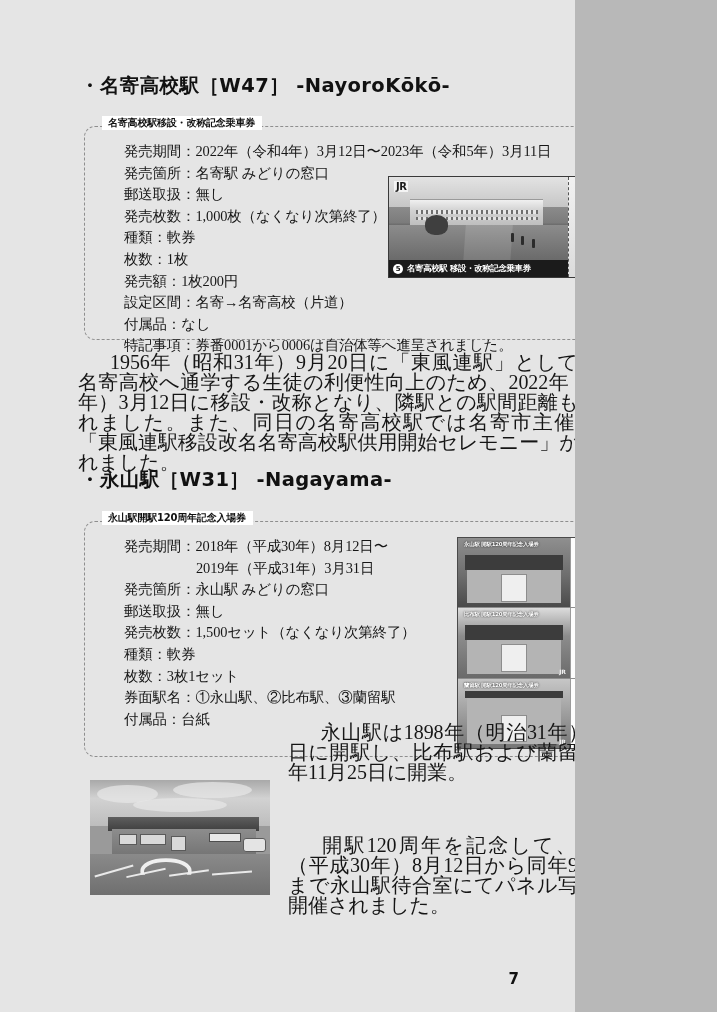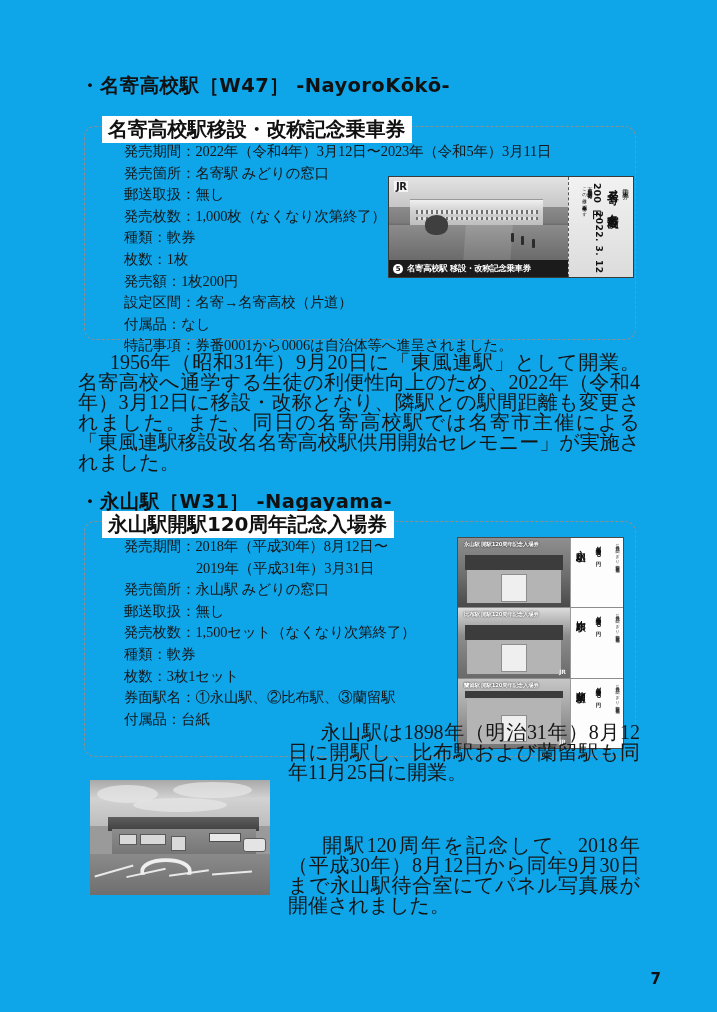--- a/index.html
+++ b/index.html
@@ -2,23 +2,23 @@
 <html><head>
 <meta charset="utf-8">
 <style>
   html, body {
     margin: 0;
     padding: 0;
     background: #b8b8b8;
   }
   #page {
     position: relative;
-    width: 717px;
+    width: 575px;
     height: 1012px;
-    background: #0ea5e9;
+    background: #e5e5e5;
     overflow: hidden;
     font-family: "Liberation Serif", "DejaVu Serif", serif;
     color: #121212;
   }
 
   
   .section-heading {
     position: absolute;
     font-family: "DejaVu Sans", "Liberation Sans", sans-serif;
     font-size: 19.5px;
@@ -36,21 +36,21 @@
     box-sizing: border-box;
     background: transparent;
   }
   .info-box .box-title {
     position: absolute;
     top: -11px;
     left: 17px;
     background: #ffffff;
     padding: 0 7px 0 6px;
     font-family: "DejaVu Sans", "Liberation Sans", sans-serif;
-    font-size: 20px;
+    font-size: 10px;
     font-weight: 700;
     color: #111;
     white-space: nowrap;
     letter-spacing: -0.2px;
   }
   .spec-list {
     position: absolute;
     left: 23px;
     top: 14px;
     font-size: 14.4px;
@@ -269,21 +269,21 @@
         <div class="t1-stub-col stub-note">この券は記念乗車券です</div>
         <div class="t1-stub-col stub-date">2022. 3. 12</div>
       </div>
     </div>
   </div>
 
   <div class="body-par" style="left:78px; top:352px; width:562px;">
     <span class="indent"></span><span>1956年（昭和31年）9月20日に「東風連駅」として開業。名寄高校へ通学する生徒の利便性向上のため、2022年（令和4年）3月12日に移設・改称となり、隣駅との駅間距離も変更されました。また、同日の名寄高校駅では名寄市主催による「東風連駅移設改名名寄高校駅供用開始セレモニー」が実施されました。</span>
   </div>
 
-  <div class="section-heading" style="left:80px; top:488px;">・永山駅［W31］ -Nagayama-</div>
+  <div class="section-heading" style="left:80px; top:466px;">・永山駅［W31］ -Nagayama-</div>
 
   <div class="info-box" style="left:84px; top:521px; width:552px; height:236px;">
     <div class="box-title">永山駅開駅120周年記念入場券</div>
     <div class="spec-list">
       <div class="row">発売期間：2018年（平成30年）8月12日〜</div>
       <div class="row indented">2019年（平成31年）3月31日</div>
       <div class="row">発売箇所：永山駅 みどりの窓口</div>
       <div class="row">郵送取扱：無し</div>
       <div class="row">発売枚数：1,500セット（なくなり次第終了）</div>
       <div class="row">種類：軟券</div>

